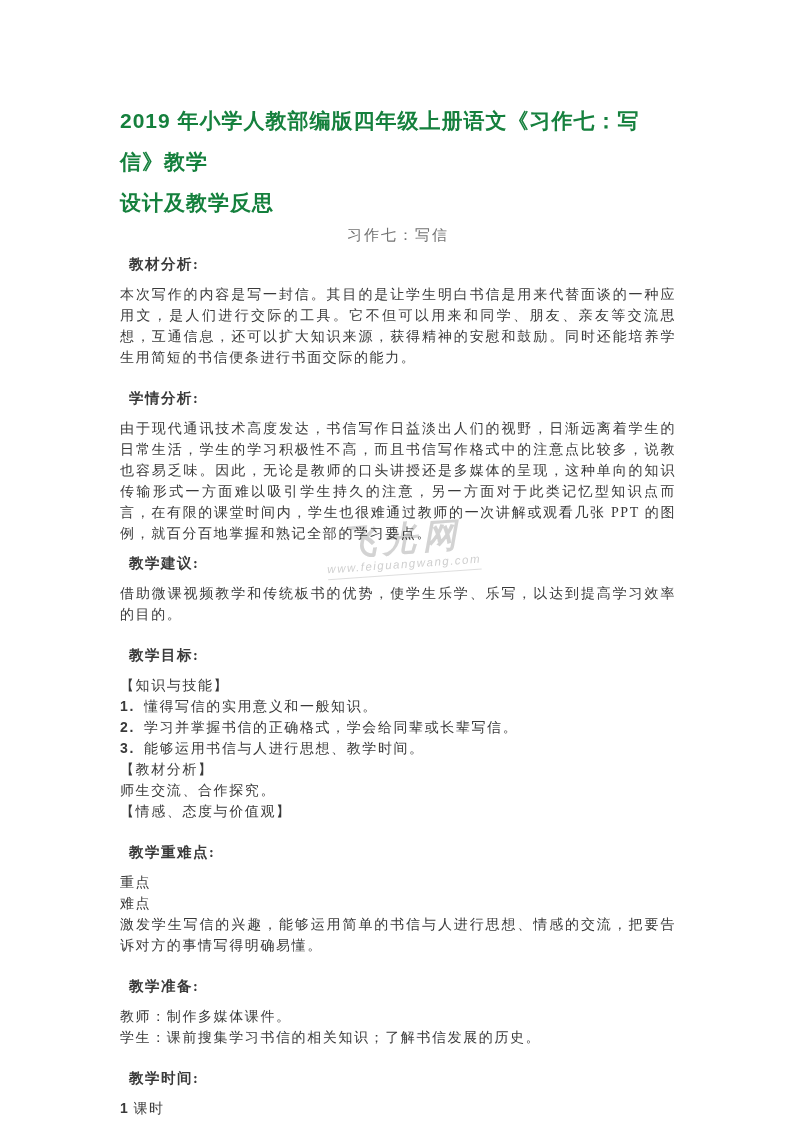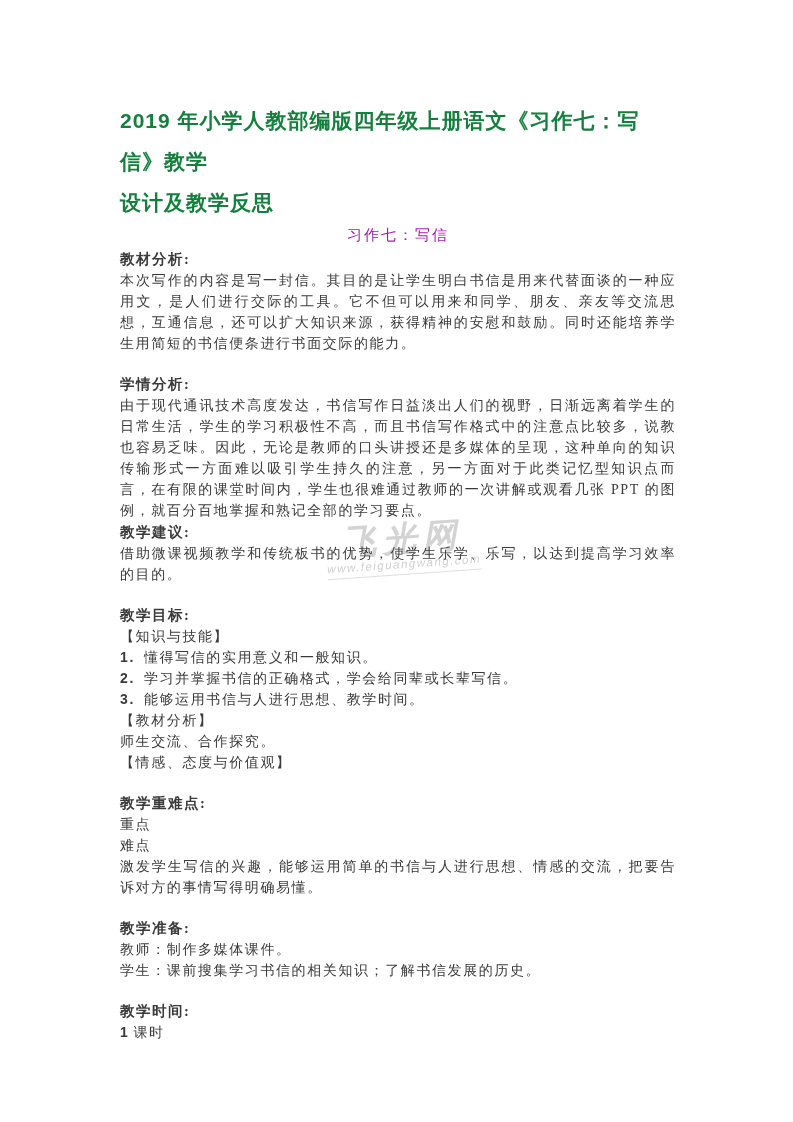--- a/index.html
+++ b/index.html
@@ -22,32 +22,32 @@
     font-size: 21px;
     line-height: 41px;
     letter-spacing: 1px;
     color: #15803d;
   }
   .doc-subtitle {
     margin-top: 2px;
     font-size: 15px;
     line-height: 20px;
     letter-spacing: 2px;
-    color: #a21caf;
+    color: #737373;
     text-align: center;
   }
   .section { margin-top: 20px; }
   .section.tight { margin-top: 1px; }
   .sec-heading {
     font-size: 14.5px;
     line-height: 21px;
     font-weight: 700;
     letter-spacing: 1.5px;
     color: #3a3a3a;
-    margin: 0;
+    margin: 9px;
   }
   .body-text, .line {
     font-size: 14px;
     line-height: 21px;
     letter-spacing: 1.6px;
     color: #3a3a3a;
     margin: 0;
     text-align: justify;
   }
   .line { text-align: left; }

